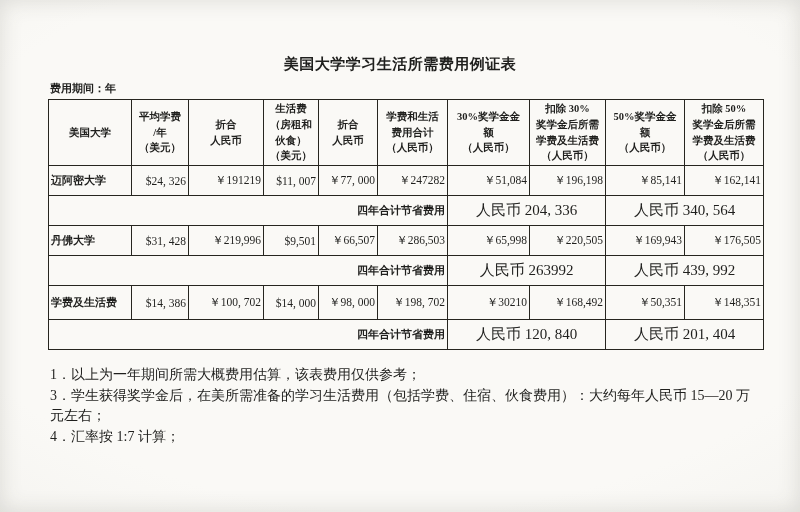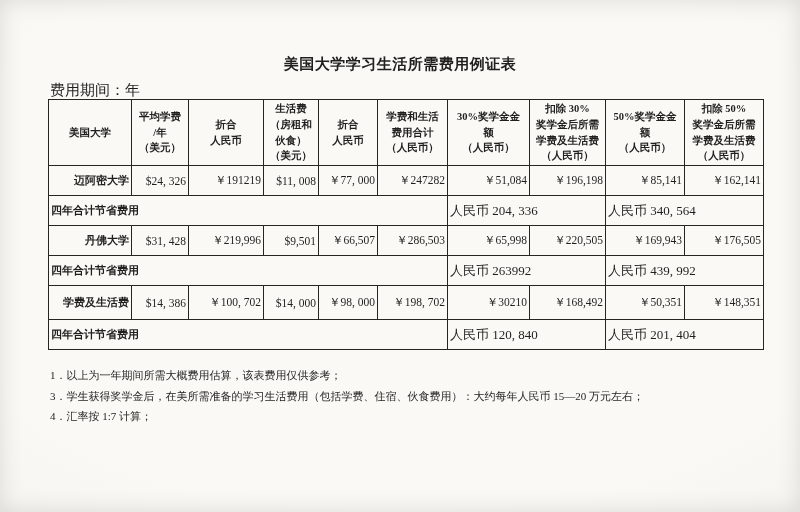--- a/index.html
+++ b/index.html
@@ -12,47 +12,47 @@
   .paper{
     position:absolute;inset:0;
     background:radial-gradient(ellipse 115% 105% at 50% 45%, #faf9f6 52%, #f2f1ed 82%, #e6e5e1 100%);
     box-shadow:inset 0 0 22px rgba(70,66,55,.16);
   }
   .title{
     position:absolute;top:55px;left:0;width:800px;
     text-align:center;font-size:15px;font-weight:bold;letter-spacing:.5px;
   }
   .period{
-    position:absolute;top:81px;left:50px;font-size:15px;font-weight:normal;
+    position:absolute;top:81px;left:50px;font-size:11px;font-weight:bold;
   }
   table.cost{
     position:absolute;top:99px;left:48px;width:715px;
     border-collapse:collapse;table-layout:fixed;
   }
   table.cost th, table.cost td{
     border:1px solid #26251f;
     vertical-align:middle;
     padding:1px 2px;
     overflow:hidden;
   }
   table.cost th{
     font-weight:bold;font-size:10.5px;line-height:1.5;
     text-align:center;white-space:pre-line;
   }
   tr.hdr{height:66px;}
   tr.data{height:30px;}
   tr.tall{height:34px;}
   tr.sav{height:30px;}
-  td.uni{text-align:right;font-weight:bold;font-size:11px;line-height:1.35;}
+  td.uni{text-align:left;font-weight:bold;font-size:11px;line-height:1.35;}
   td.val{text-align:right;padding-left:5px;font-size:11.5px;}
-  td.slabel{text-align:left;font-weight:bold;font-size:11px;}
-  td.sval{font-size:13px;}
+  td.slabel{text-align:right;font-weight:bold;font-size:11px;}
+  td.sval{text-align:center;font-size:15px;}
   .notes{
     position:absolute;top:365px;left:50px;width:712px;
-    font-size:11px;
+    font-size:14px;
   }
   .note{line-height:20.5px;}
 </style>
 </head>
 <body>
 
 <div class="paper">
 
   <div class="title">美国大学学习生活所需费用例证表</div>
 
@@ -101,21 +101,21 @@
         <th>扣除 50%
 奖学金后所需
 学费及生活费
 （人民币）</th>
       </tr>
 
       <tr class="data">
         <td class="uni">迈阿密大学</td>
         <td class="val">$24, 326</td>
         <td class="val">￥191219</td>
-        <td class="val">$11, 008</td>
+        <td class="val">$11, 007</td>
         <td class="val">￥77, 000</td>
         <td class="val">￥247282</td>
         <td class="val">￥51,084</td>
         <td class="val">￥196,198</td>
         <td class="val">￥85,141</td>
         <td class="val">￥162,141</td>
       </tr>
       <tr class="sav">
         <td class="slabel" colspan="6">四年合计节省费用</td>
         <td class="sval" colspan="2">人民币 204, 336</td>

